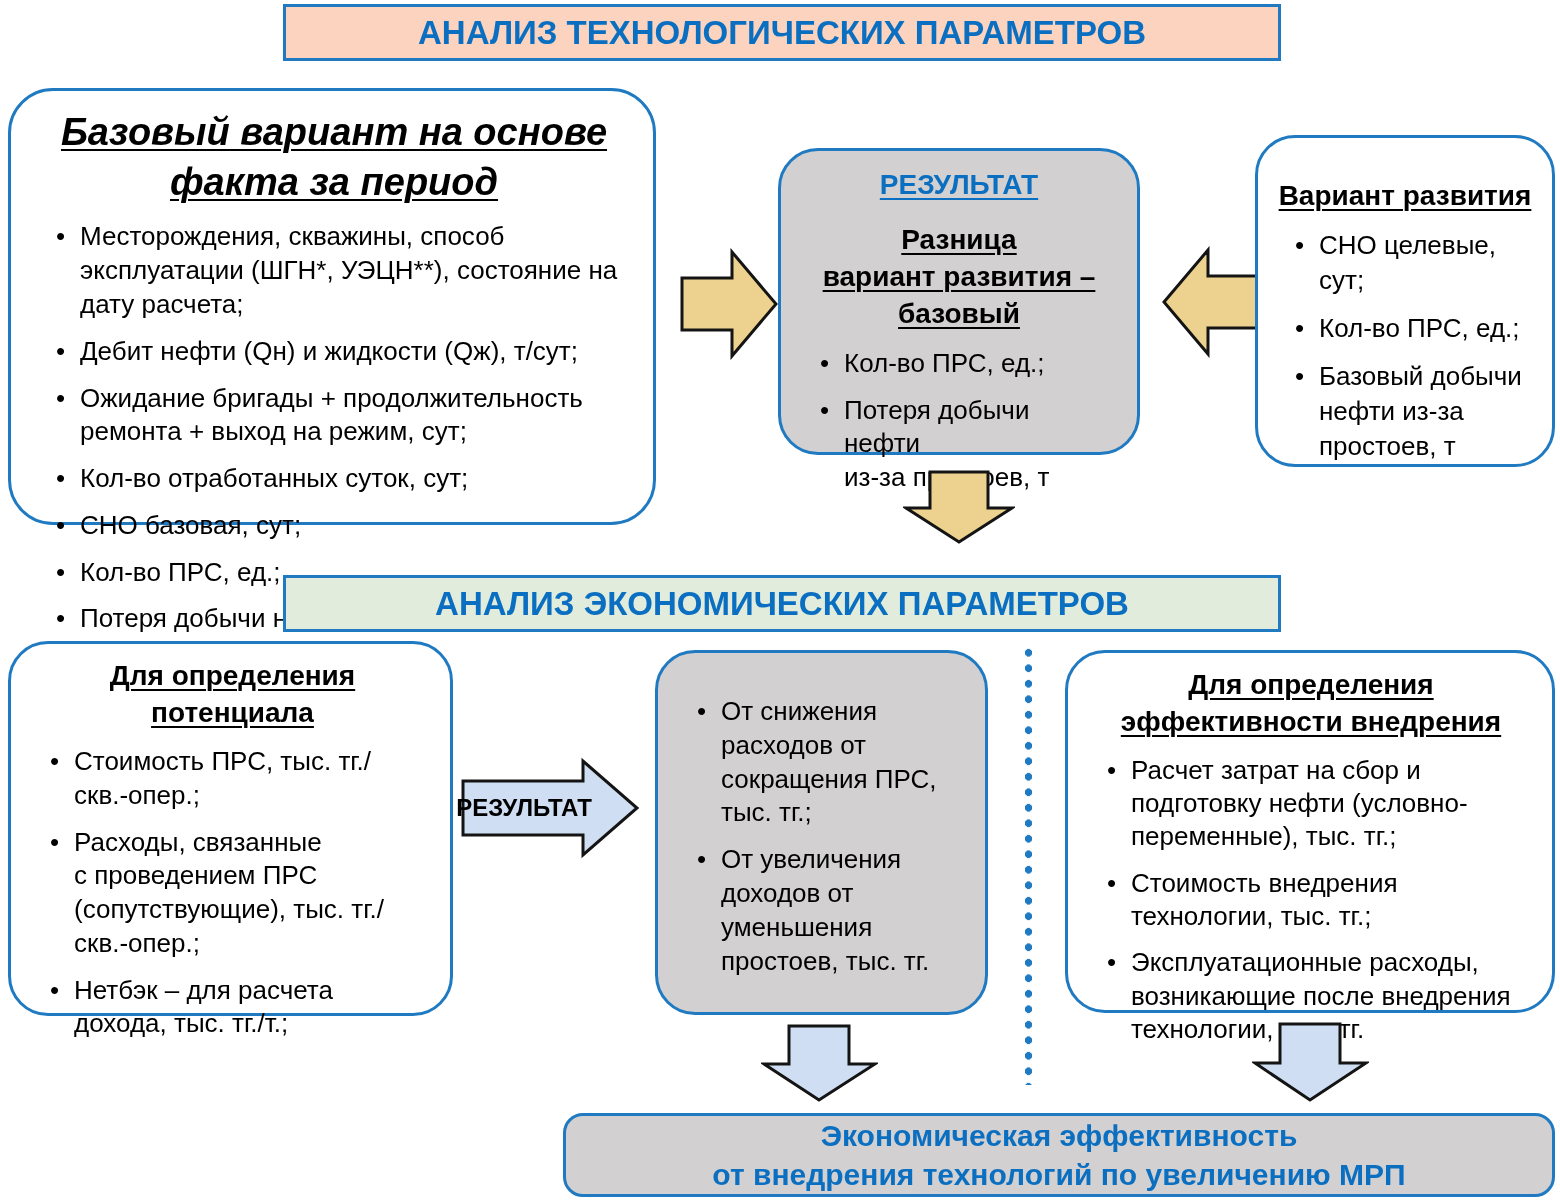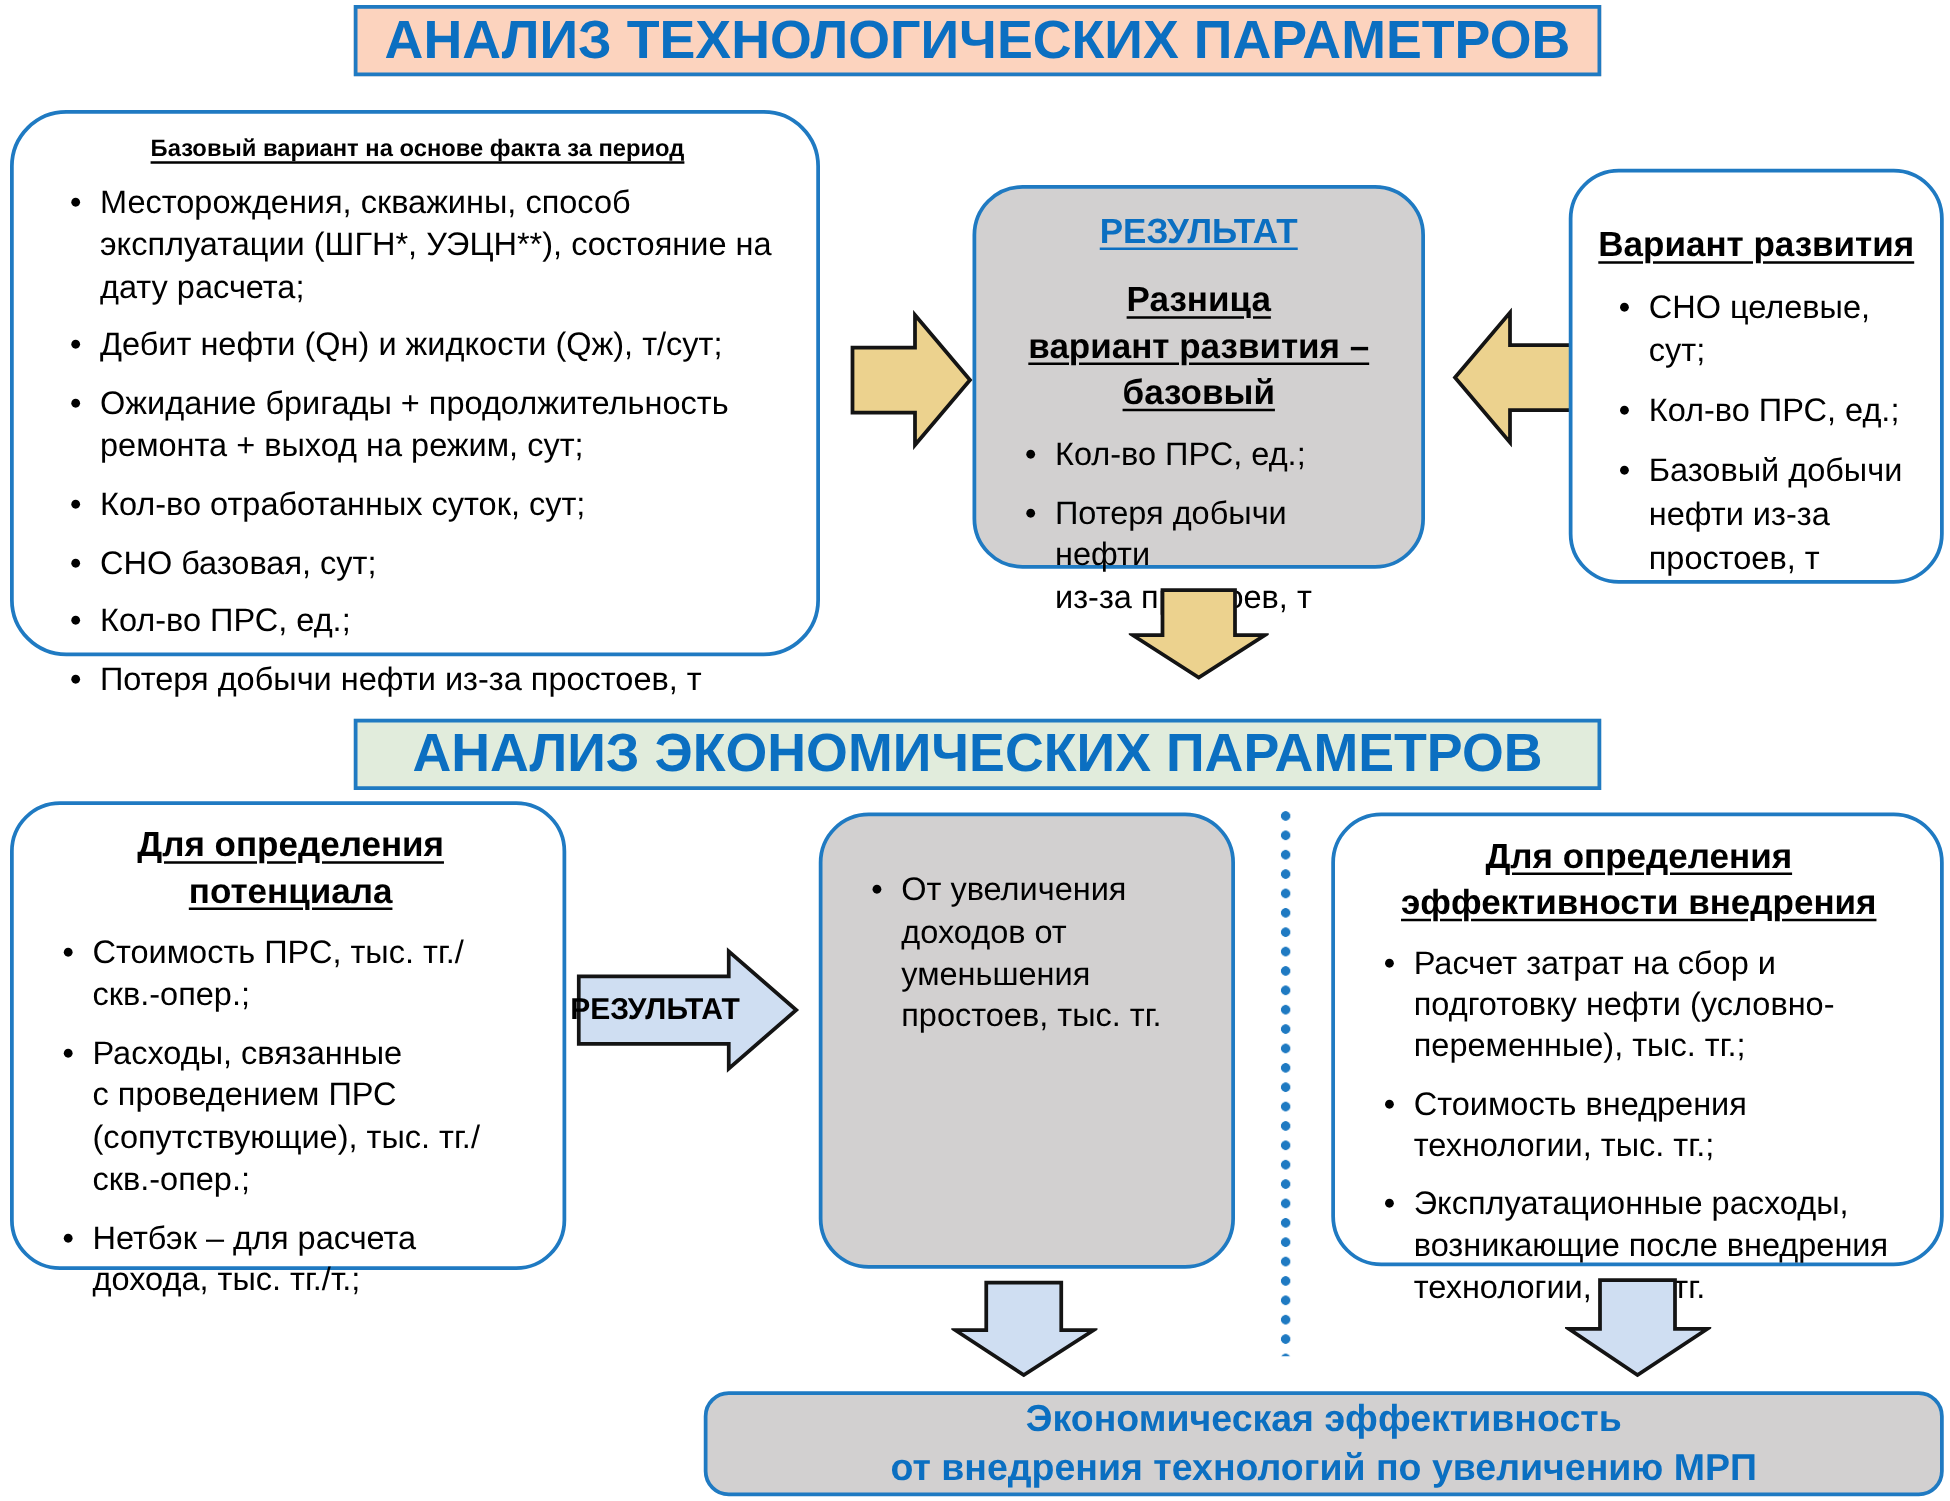--- a/index.html
+++ b/index.html
@@ -11,21 +11,21 @@
     --arrow-yellow:#ecd28e;
     --arrow-blue:#cfdef2;
   }
   html,body{margin:0;padding:0;}
   body{
     width:1560px;height:1201px;position:relative;background:#ffffff;
     font-family:"Liberation Sans",sans-serif;color:#000;overflow:hidden;
   }
   .banner{
     position:absolute;display:flex;align-items:center;justify-content:center;
-    font-weight:bold;font-size:43px;color:var(--text-blue);
+    font-weight:bold;font-size:33px;color:var(--text-blue);
     border:3px solid var(--border-blue);box-sizing:border-box;text-align:center;
   }
   #top-banner{left:283px;top:4px;width:998px;height:57px;background:var(--banner-peach);}
   #economic-banner{left:283px;top:575px;width:998px;height:57px;background:var(--banner-green);}
   #bottom-banner{
     left:563px;top:1113px;width:992px;height:84px;background:var(--box-gray);
     border-radius:20px;font-size:30px;line-height:1.3;white-space:pre-line;
   }
   .box{
     position:absolute;border:3px solid var(--border-blue);background:#fff;
@@ -39,21 +39,21 @@
   .title.blue{color:var(--text-blue);}
   .subtitle{
     text-align:center;font-weight:bold;font-size:28px;line-height:1.32;
     text-decoration:underline;text-decoration-thickness:2px;text-underline-offset:4px;
     white-space:pre-line;margin-top:18px;
   }
   ul.bullets{margin:12px 0 0 0;padding:0;list-style:none;font-size:26px;line-height:1.3;}
   ul.bullets li{position:relative;padding-left:34px;white-space:pre-line;margin:13px;}
   ul.bullets li::before{content:"\2022";position:absolute;left:10px;top:0;}
   #base-box{left:8px;top:88px;width:648px;height:437px;padding:16px 18px 8px 22px;}
-  #base-box .title{font-size:19px;}
+  #base-box .title{font-size:38px;font-style:italic;}
   #result-box{left:778px;top:148px;width:362px;height:307px;padding:16px 16px 8px 16px;}
   #result-box ul.bullets{margin-top:14px;}
   #development-box{left:1255px;top:135px;width:300px;height:332px;padding:40px 14px 8px 14px;border-radius:40px;}
   #development-box ul.bullets{margin-top:12px;line-height:1.35;}
   #potential-inputs-box{left:8px;top:641px;width:445px;height:375px;padding:14px 12px 8px 16px;border-radius:40px;}
   #potential-box{left:655px;top:650px;width:333px;height:365px;padding:20px 14px 8px 16px;}
   #potential-box ul.bullets{margin-top:22px;}
   #efficiency-box{left:1065px;top:650px;width:490px;height:363px;padding:14px 14px 8px 16px;border-radius:40px;}
   #efficiency-box ul.bullets{line-height:1.28;margin-top:10px;}
   .arrow{position:absolute;}
@@ -163,20 +163,24 @@
 
 <div class="arrow blue" id="result-arrow">
   <svg viewBox="0 0 180 102" preserveAspectRatio="none">
     <polygon points="2,24 122,24 122,4 176,51 122,98 122,78 2,78"></polygon>
   </svg>
   <div class="arrow-label">РЕЗУЛЬТАТ</div>
 </div>
 
 <div class="box gray" id="potential-box">
   <ul class="bullets">
+      <li>От снижения
+расходов от
+сокращения ПРС,
+тыс. тг.;</li>
       <li>От увеличения
 доходов от
 уменьшения
  простоев, тыс. тг.</li>
     </ul>
 </div>
 
 <div id="dotted-divider"></div>
 
 <div class="box" id="efficiency-box">

